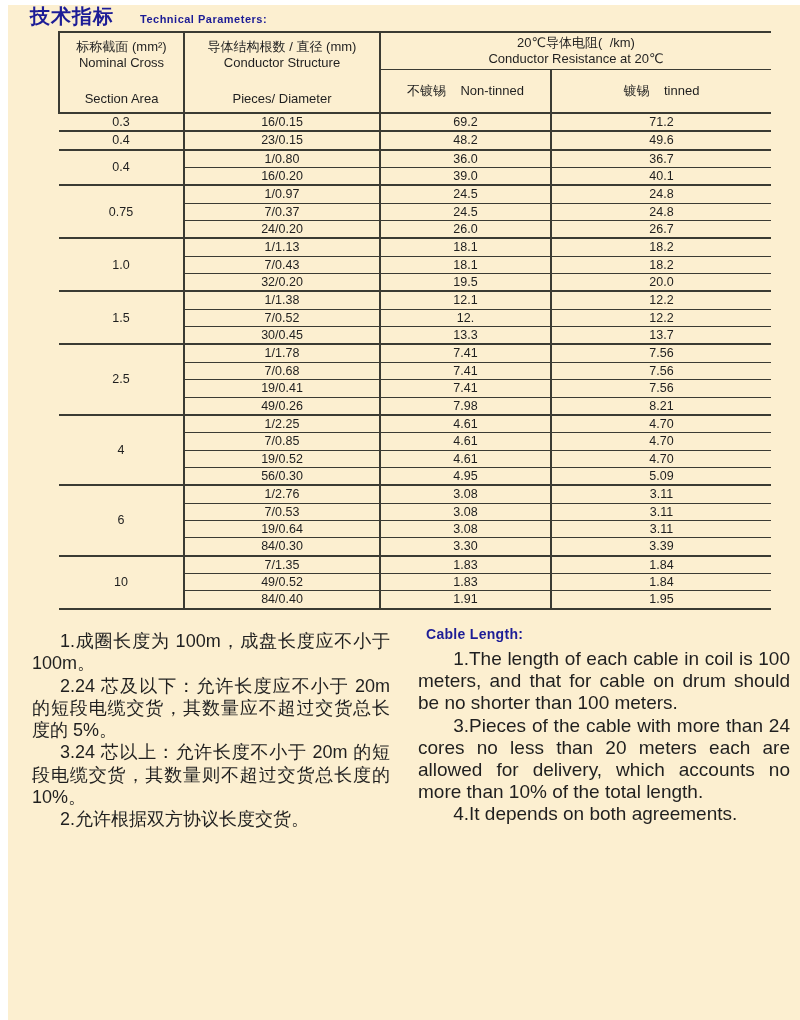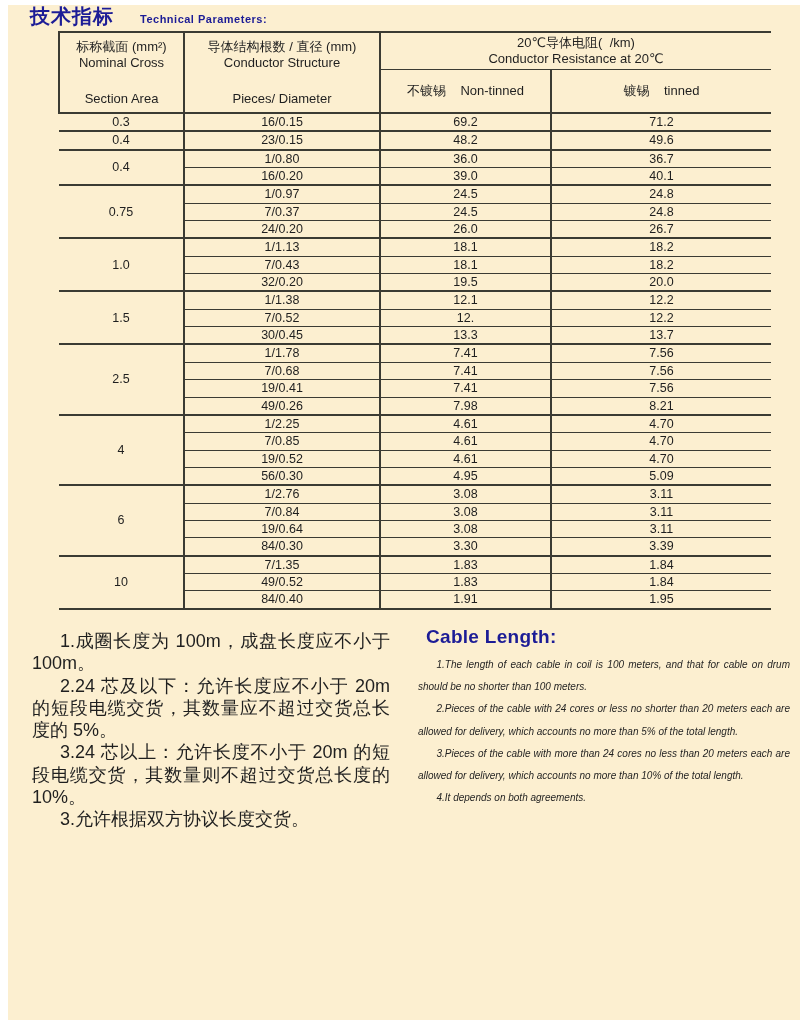--- a/index.html
+++ b/index.html
@@ -54,24 +54,24 @@
   
   .zh-block{position:absolute;left:32px;top:630px;width:358px;}
   .zh-block h2{
     color:var(--heading-blue);font-size:16px;letter-spacing:2px;margin-bottom:32px;
   }
   .zh-block p{
     font-size:18px;line-height:22.3px;text-indent:1.55em;text-align:justify;
   }
   .en-block{position:absolute;left:418px;top:626px;width:372px;}
   .en-block h2{
-    color:var(--heading-blue);font-size:19px;margin-left:8px;margin-bottom:6px;letter-spacing:.3px;
+    color:var(--heading-blue);font-size:14px;margin-left:8px;margin-bottom:6px;letter-spacing:.3px;
   }
   .en-block p{
-    font-size:10px;line-height:22.2px;text-indent:1.85em;text-align:justify;font-style:italic;
+    font-size:19px;line-height:22.2px;text-indent:1.85em;text-align:justify;
   }
 </style>
 </head>
 <body>
 
 <div class="page"></div>
 
 <div class="doc-title">
   <span class="zh">技术指标</span><span class="en">Technical Parameters:</span>
 </div>
@@ -220,21 +220,21 @@
           <td class="col-nontinned">4.95</td>
           <td class="col-tinned">5.09</td>
         </tr>
         <tr>
           <td rowspan="4" class="col-section">6</td>
           <td class="col-structure">1/2.76</td>
           <td class="col-nontinned">3.08</td>
           <td class="col-tinned">3.11</td>
         </tr>
         <tr>
-          <td class="col-structure">7/0.84</td>
+          <td class="col-structure">7/0.53</td>
           <td class="col-nontinned">3.08</td>
           <td class="col-tinned">3.11</td>
         </tr>
         <tr>
           <td class="col-structure">19/0.64</td>
           <td class="col-nontinned">3.08</td>
           <td class="col-tinned">3.11</td>
         </tr>
         <tr class="group-end">
           <td class="col-structure">84/0.30</td>
@@ -258,22 +258,21 @@
           <td class="col-tinned">1.95</td>
         </tr>
       </tbody>
   </table>
 </div>
 
 <div class="zh-block">
   <p>1.成圈长度为 100m，成盘长度应不小于 100m。</p>
   <p>2.24 芯及以下：允许长度应不小于 20m 的短段电缆交货，其数量应不超过交货总长度的 5%。</p>
   <p>3.24 芯以上：允许长度不小于 20m 的短段电缆交货，其数量则不超过交货总长度的 10%。</p>
-  <p>3.允许根据双方协议长度交货。</p>
+  <p>2.允许根据双方协议长度交货。</p>
 </div>
 
 <div class="en-block">
   <h2>Cable Length:</h2>
   <p>1.The length of each cable in coil is 100 meters, and that for cable on drum should be no shorter than 100 meters.</p>
-  <p>2.Pieces of the cable with 24 cores or less no shorter than 20 meters each are allowed for delivery, which accounts no more than 5% of the total length.</p>
   <p>3.Pieces of the cable with more than 24 cores no less than 20 meters each are allowed for delivery, which accounts no more than 10% of the total length.</p>
   <p>4.It depends on both agreements.</p>
 </div>
 
 </body></html>

